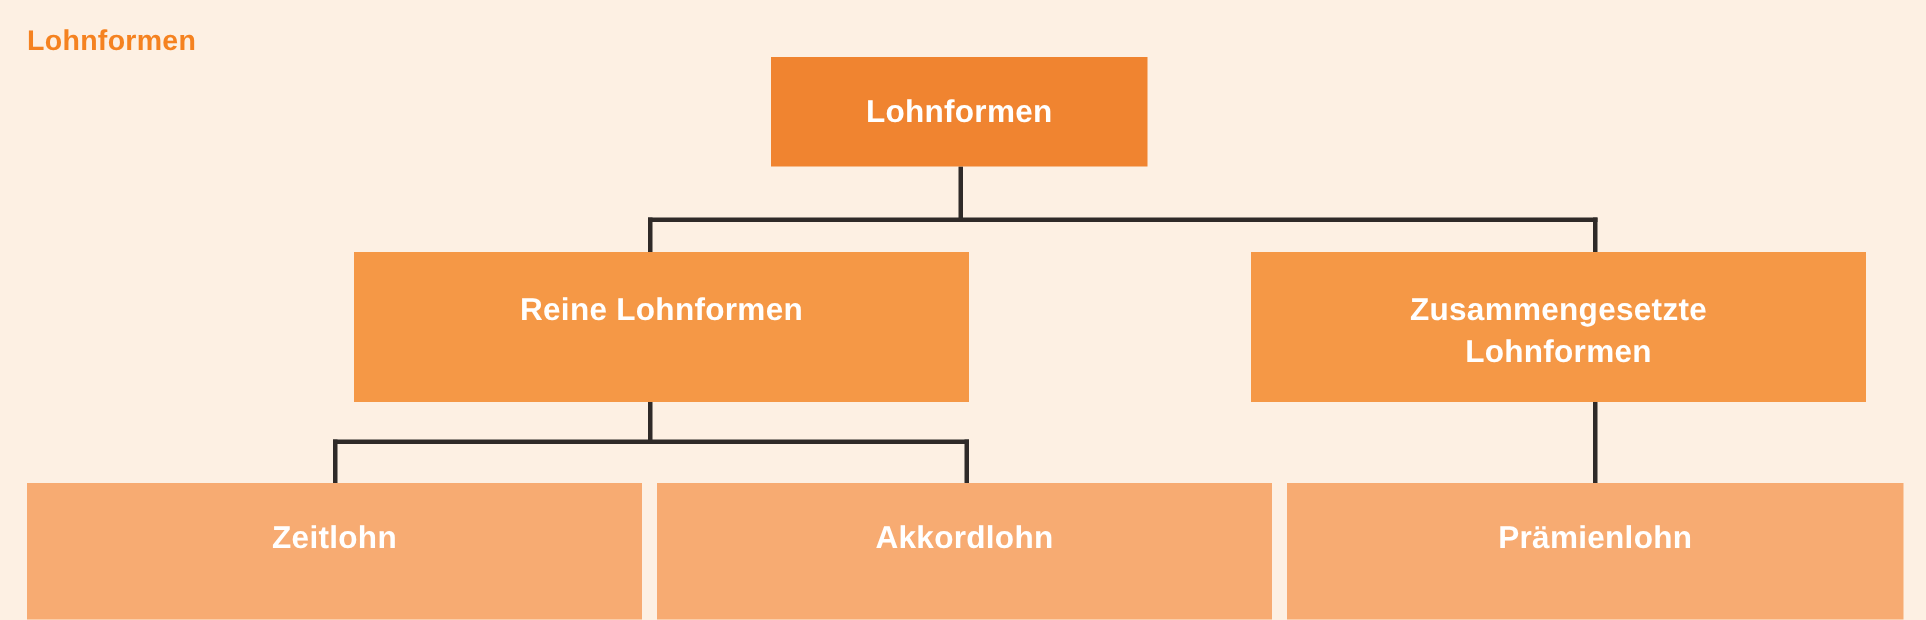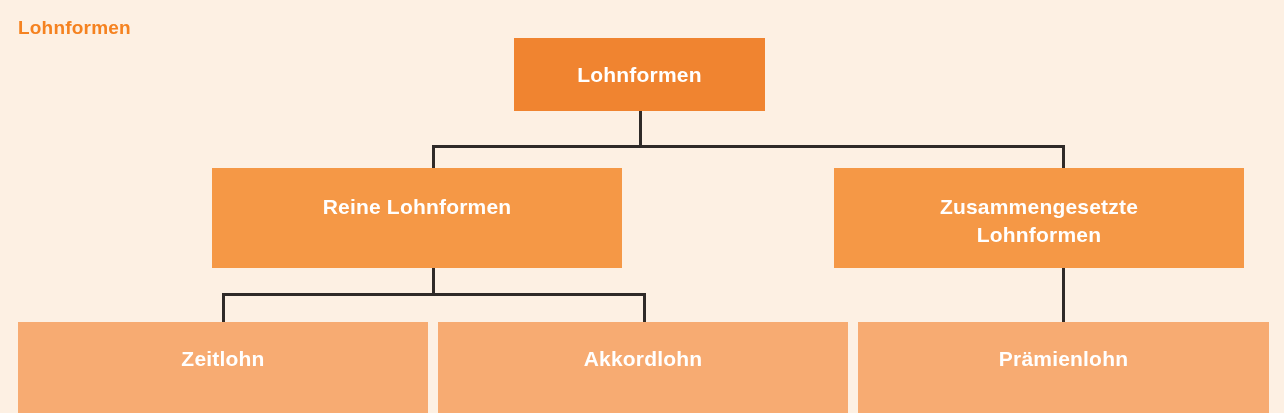--- a/index.html
+++ b/index.html
@@ -56,21 +56,21 @@
   }
   
   .level2 {
     top: 168px;
     height: 100px;
     background: #F59846;
     font-size: 21px;
     align-items: flex-start;
     padding-top: 25px;
   }
-  .level2.left  { left: 212px; width: 410px; }
+  .level2.left  { left: 236px; width: 410px; }
   .level2.right { left: 834px; width: 410px; }
   
   .level3 {
     top: 322px;
     height: 96px;
     background: #F7AB72;
     font-size: 21px;
     align-items: flex-start;
     padding-top: 23px;
   }

